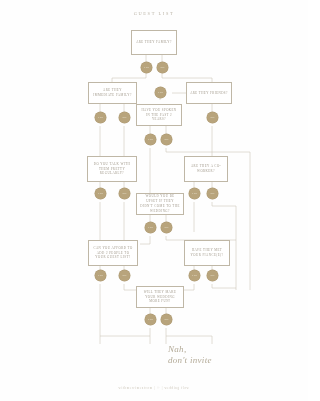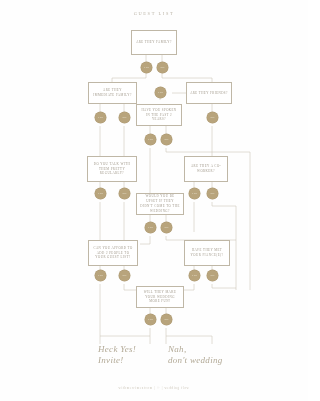--- a/index.html
+++ b/index.html
@@ -185,19 +185,17 @@
   <div class="badge" style="left:161px;top:222px;">NO</div>
 
   <div class="badge" style="left:95px;top:270px;">YES</div>
   <div class="badge" style="left:119px;top:270px;">NO</div>
   <div class="badge" style="left:189px;top:270px;">YES</div>
   <div class="badge" style="left:207px;top:270px;">NO</div>
 
   <div class="badge" style="left:145px;top:314px;">YES</div>
   <div class="badge" style="left:161px;top:314px;">NO</div>
 
-  <div class="outcome left">Heck Yes!
-Invite!</div>
   <div class="outcome right">Nah,
-don't wedding</div>
+don't invite</div>
 
   <div class="footer">withmerrimentcom  |  ♡  |  wedding flow</div>
 </div>
 
 </body></html>

